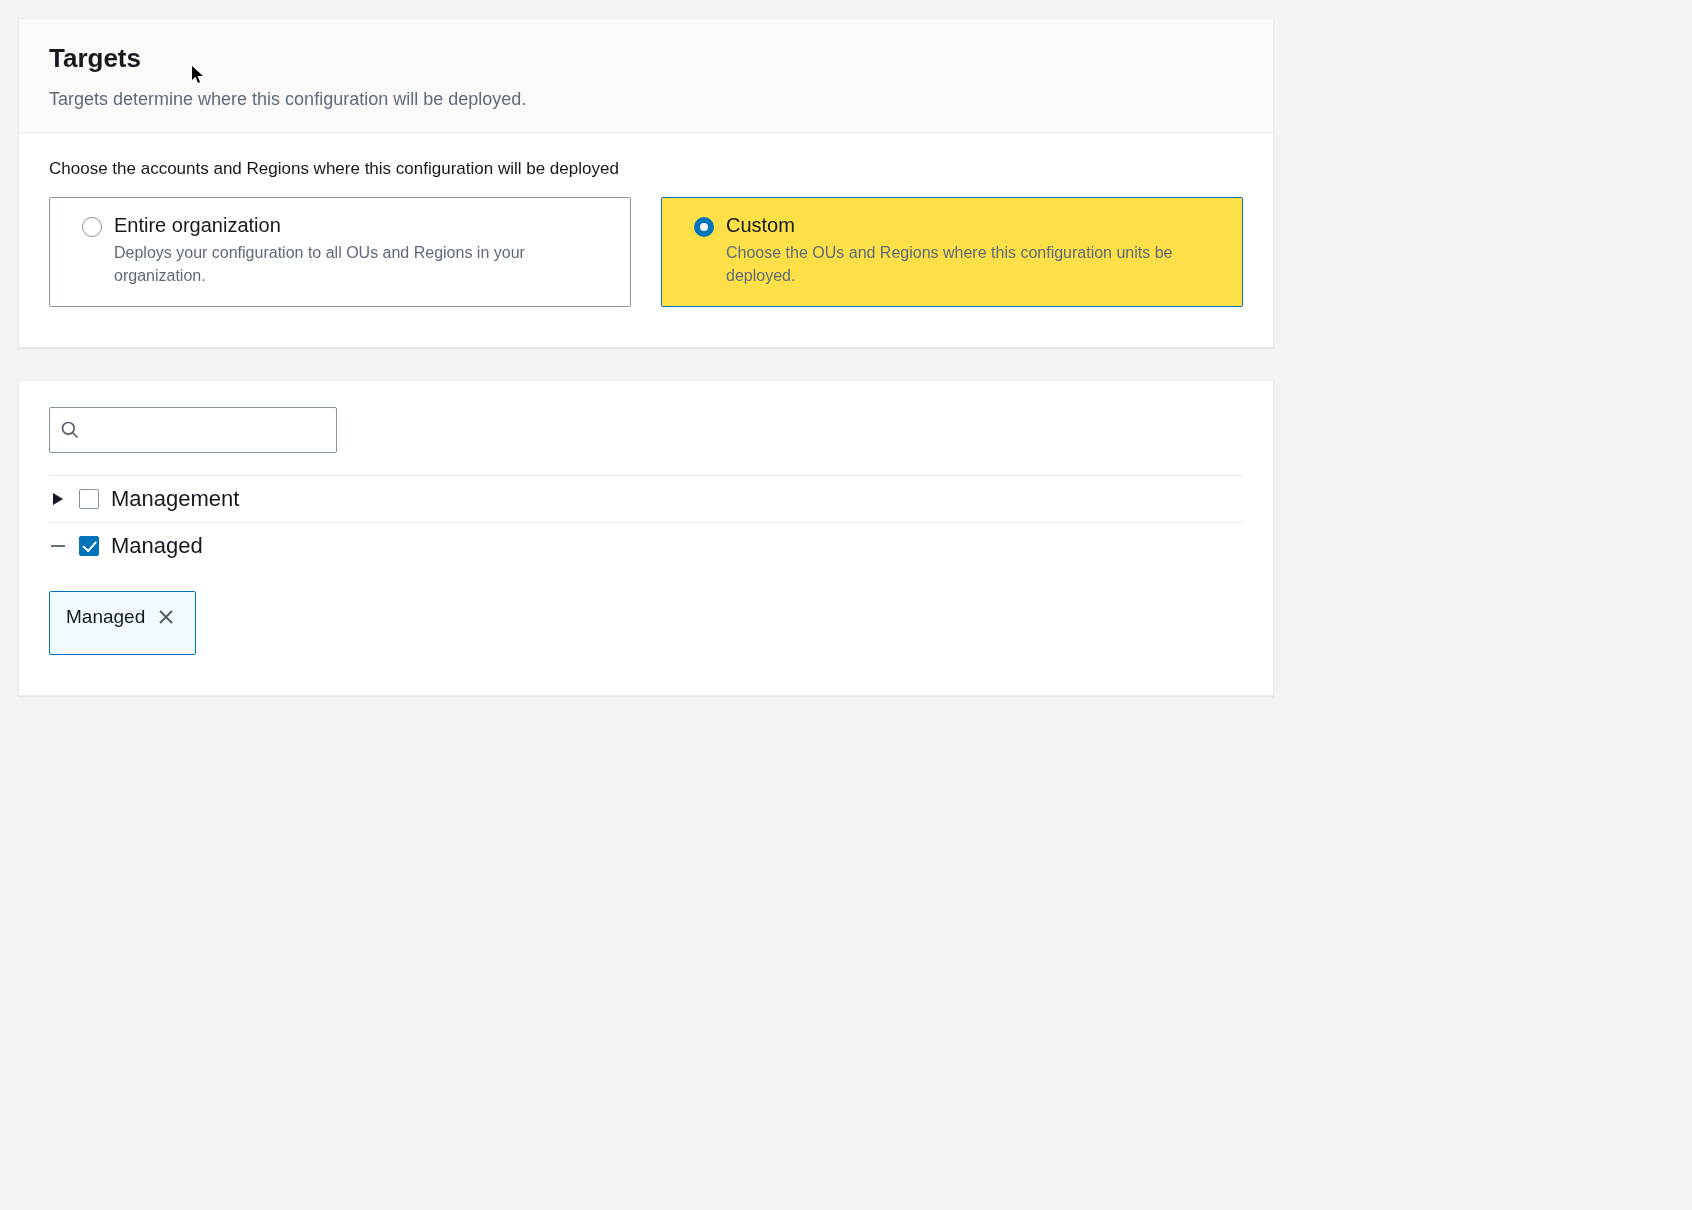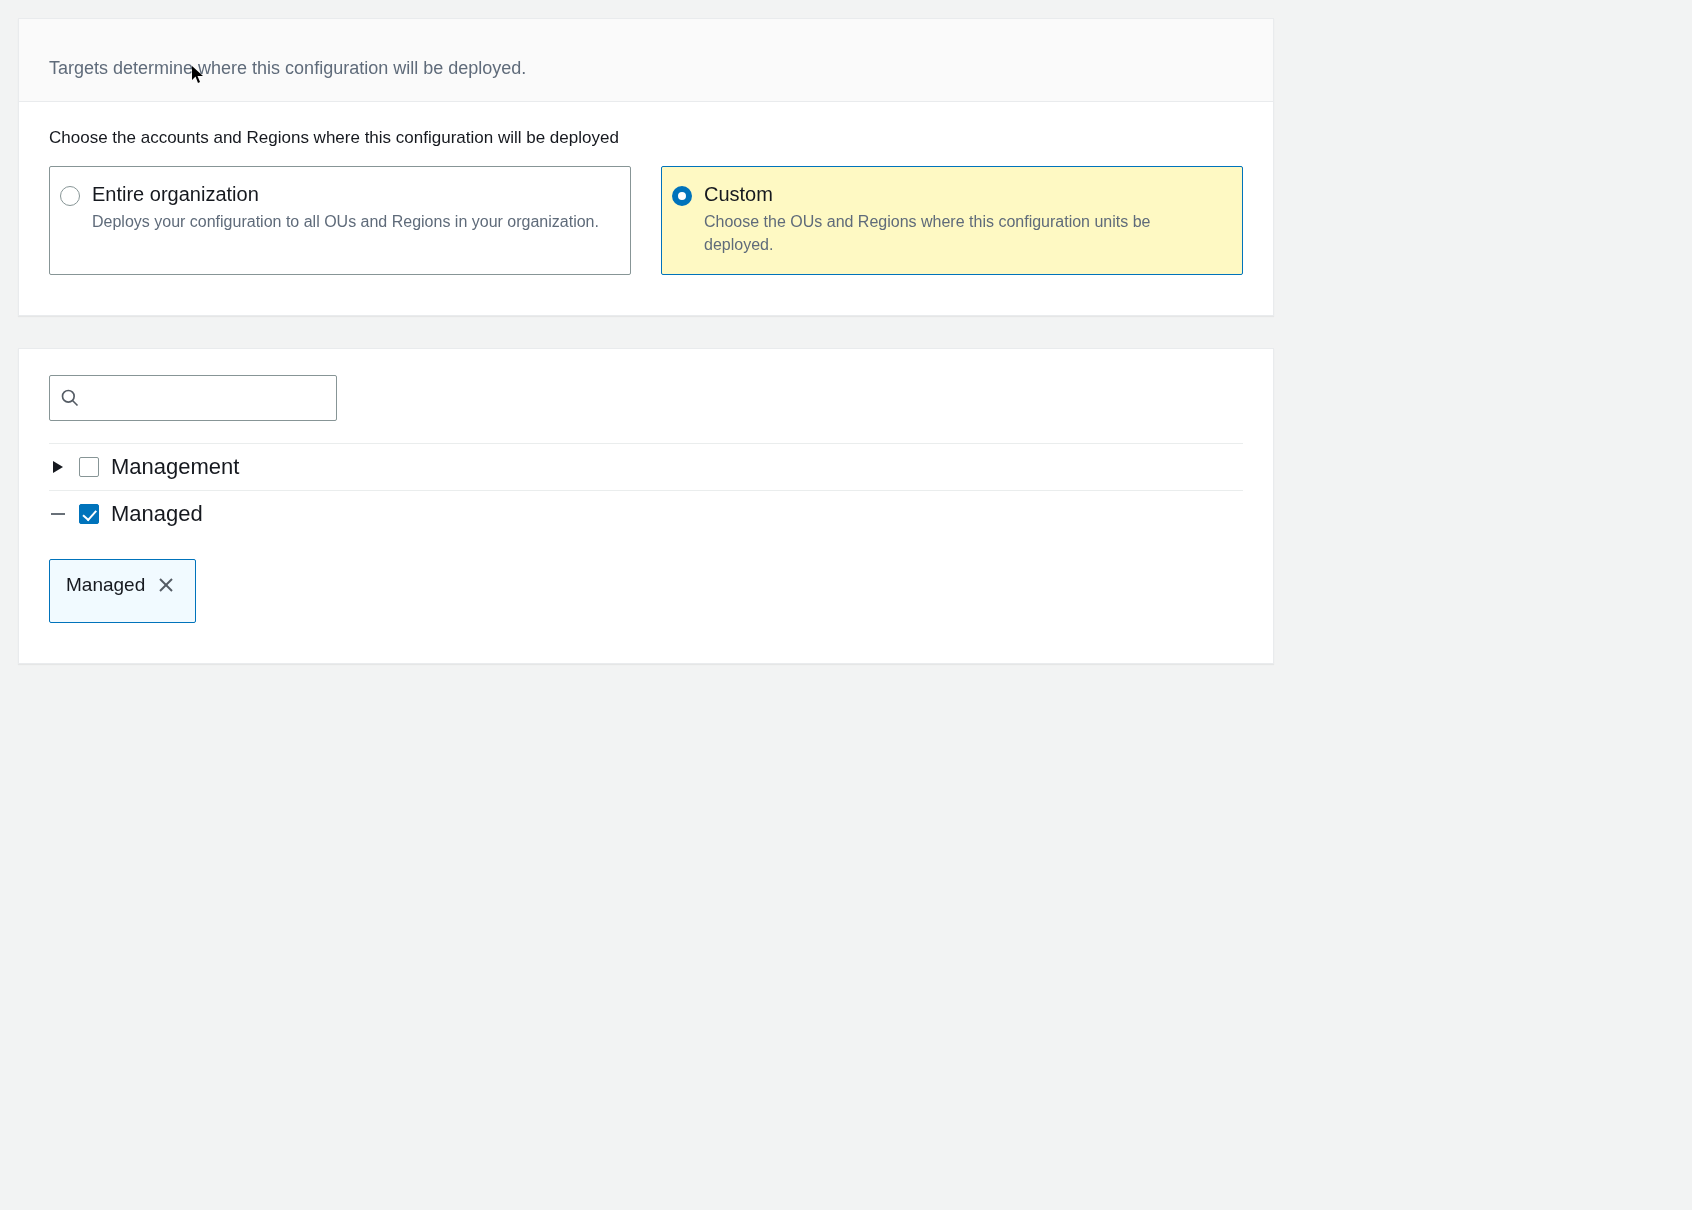--- a/index.html
+++ b/index.html
@@ -42,29 +42,29 @@
     margin-bottom: 18px;
   }
   .option-row {
     display: flex;
     gap: 30px;
   }
   .option-card {
     flex: 1;
     border: 1px solid #879596;
     border-radius: 2px;
-    padding: 16px 18px 18px 10px;
+    padding: 16px 18px 18px 32px;
     display: flex;
     gap: 12px;
     cursor: pointer;
     background: #fff;
   }
   .option-card.selected {
     border: 1px solid #0073bb;
-    background: #fef9c3;
+    background: #fde047;
   }
   .radio {
     flex: 0 0 auto;
     width: 20px;
     height: 20px;
     border: 1px solid #879596;
     border-radius: 50%;
     margin-top: 3px;
     position: relative;
     background: #fff;
@@ -174,20 +174,21 @@
     width: 14px;
     height: 20px;
   }
   .rel { position: relative; }
 </style>
 </head>
 <body>
 
 <div class="panel">
   <div class="panel-header rel">
+    <h2>Targets</h2>
     <p>Targets determine where this configuration will be deployed.</p>
     <svg class="cursor" style="left:172px; top:46px;" viewBox="0 0 14 20">
       <path d="M1 1 L1 15 L4.5 11.5 L7 18 L9 17 L6.5 11 L12 11 Z" fill="#000"></path>
     </svg>
   </div>
   <div class="panel-body">
     <div class="section-label">Choose the accounts and Regions where this configuration will be deployed</div>
     <div class="option-row">
       <div class="option-card">
         <div class="radio"></div>

